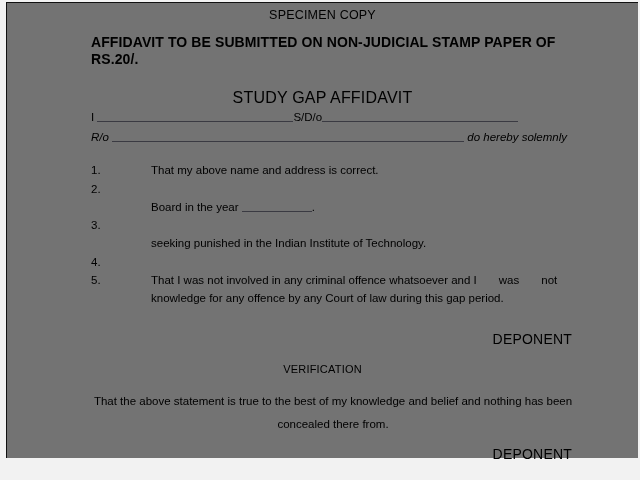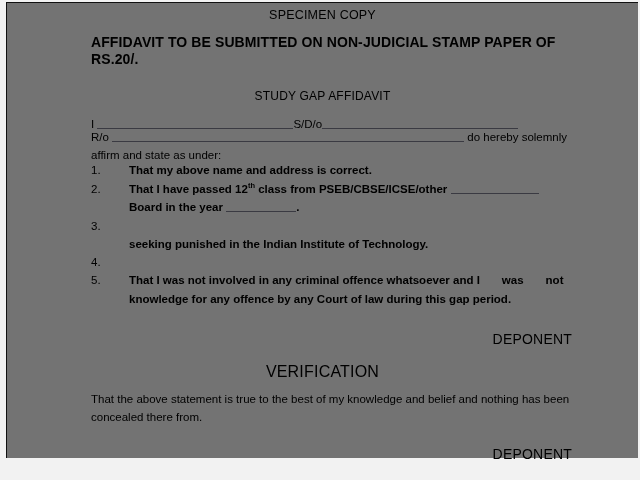--- a/index.html
+++ b/index.html
@@ -50,27 +50,27 @@
   }
 
   .title-specimen {
     top: 5px;
     font-size: 12.5px;
     letter-spacing: 0.2px;
   }
 
   .title-study-gap {
     top: 86px;
-    font-size: 12px;
+    font-size: 16px;
     letter-spacing: 0.2px;
   }
 
   .title-verification {
     top: 360px;
-    font-size: 16px;
+    font-size: 11px;
     letter-spacing: 0.2px;
   }
 
   .heading-affidavit {
     position: absolute;
     left: 84px;
     top: 31px;
     width: 480px;
     font-size: 14px;
     line-height: 17px;
@@ -82,22 +82,22 @@
   
   .fill-row {
     position: absolute;
     left: 84px;
     font-size: 11.5px;
     line-height: 16px;
     color: #000000;
     white-space: nowrap;
   }
 
-  .row-sdo  { top: 113px; }
-  .row-ro   { top: 126px; }
+  .row-sdo  { top: 106px; }
+  .row-ro   { top: 126px; font-style: italic; }
   .row-affirm { top: 144px; }
 
   
   .blank {
     display: inline-block;
     border-bottom: 1px solid #3a3a42;
     vertical-align: baseline;
     height: 11px;
     margin-bottom: -1px;
   }
@@ -128,22 +128,21 @@
 
   .clause-num {
     position: absolute;
     left: 0;
     top: 0;
     width: 30px;
     text-align: left;
   }
 
   .clause-body {
-    margin-left: 38px;
-    font-weight: bold;
+    margin-left: 60px;
   }
 
   
   .wide-gap { display: inline-block; width: 22px; }
 
   sup {
     font-size: 7.5px;
     vertical-align: super;
     line-height: 0;
   }
@@ -158,22 +157,23 @@
   }
   .deponent-1 { top: 328px; }
   .deponent-2 { top: 443px; }
 
   .verify-para {
     position: absolute;
     left: 84px;
     top: 387px;
     width: 484px;
     font-size: 11.5px;
-    line-height: 18px;
-    color: #000000;
+    line-height: 23px;
+    color: #000000;
+    text-align: center;
   }
 </style>
 </head>
 <body>
 
 <div id="page-root">
   <div class="sheet">
     <div class="sheet-inner">
 
       <div class="centered title-specimen">SPECIMEN COPY</div>
@@ -186,34 +186,30 @@
         <span>I</span>
         <span class="blank blank-1"></span><span>S/D/o</span><span class="blank blank-2"></span>
       </div>
 
       <div class="fill-row row-ro">
         <span>R/o</span>
         <span class="blank blank-3"></span>
         <span>do hereby solemnly</span>
       </div>
 
-      <div class="fill-row row-affirm">affirm and state as under:</div>
 
       <div class="clauses">
 
         <div class="clause">
           <span class="clause-num">1.</span>
           <span class="clause-body">That my above name and address is correct.</span>
         </div>
 
         <div class="clause">
           <span class="clause-num">2.</span>
-          <span class="clause-body"><span>That I have passed 12</span><sup>th</sup><span> class from PSEB/CBSE/ICSE/other</span>
-            <span class="blank blank-board"></span>
-          </span>
         </div>
 
         <div class="clause">
           <span class="clause-body"><span>Board in the year</span>
             <span class="blank blank-year"></span><span>.</span>
           </span>
         </div>
 
         <div class="clause">
           <span class="clause-num">3.</span>

